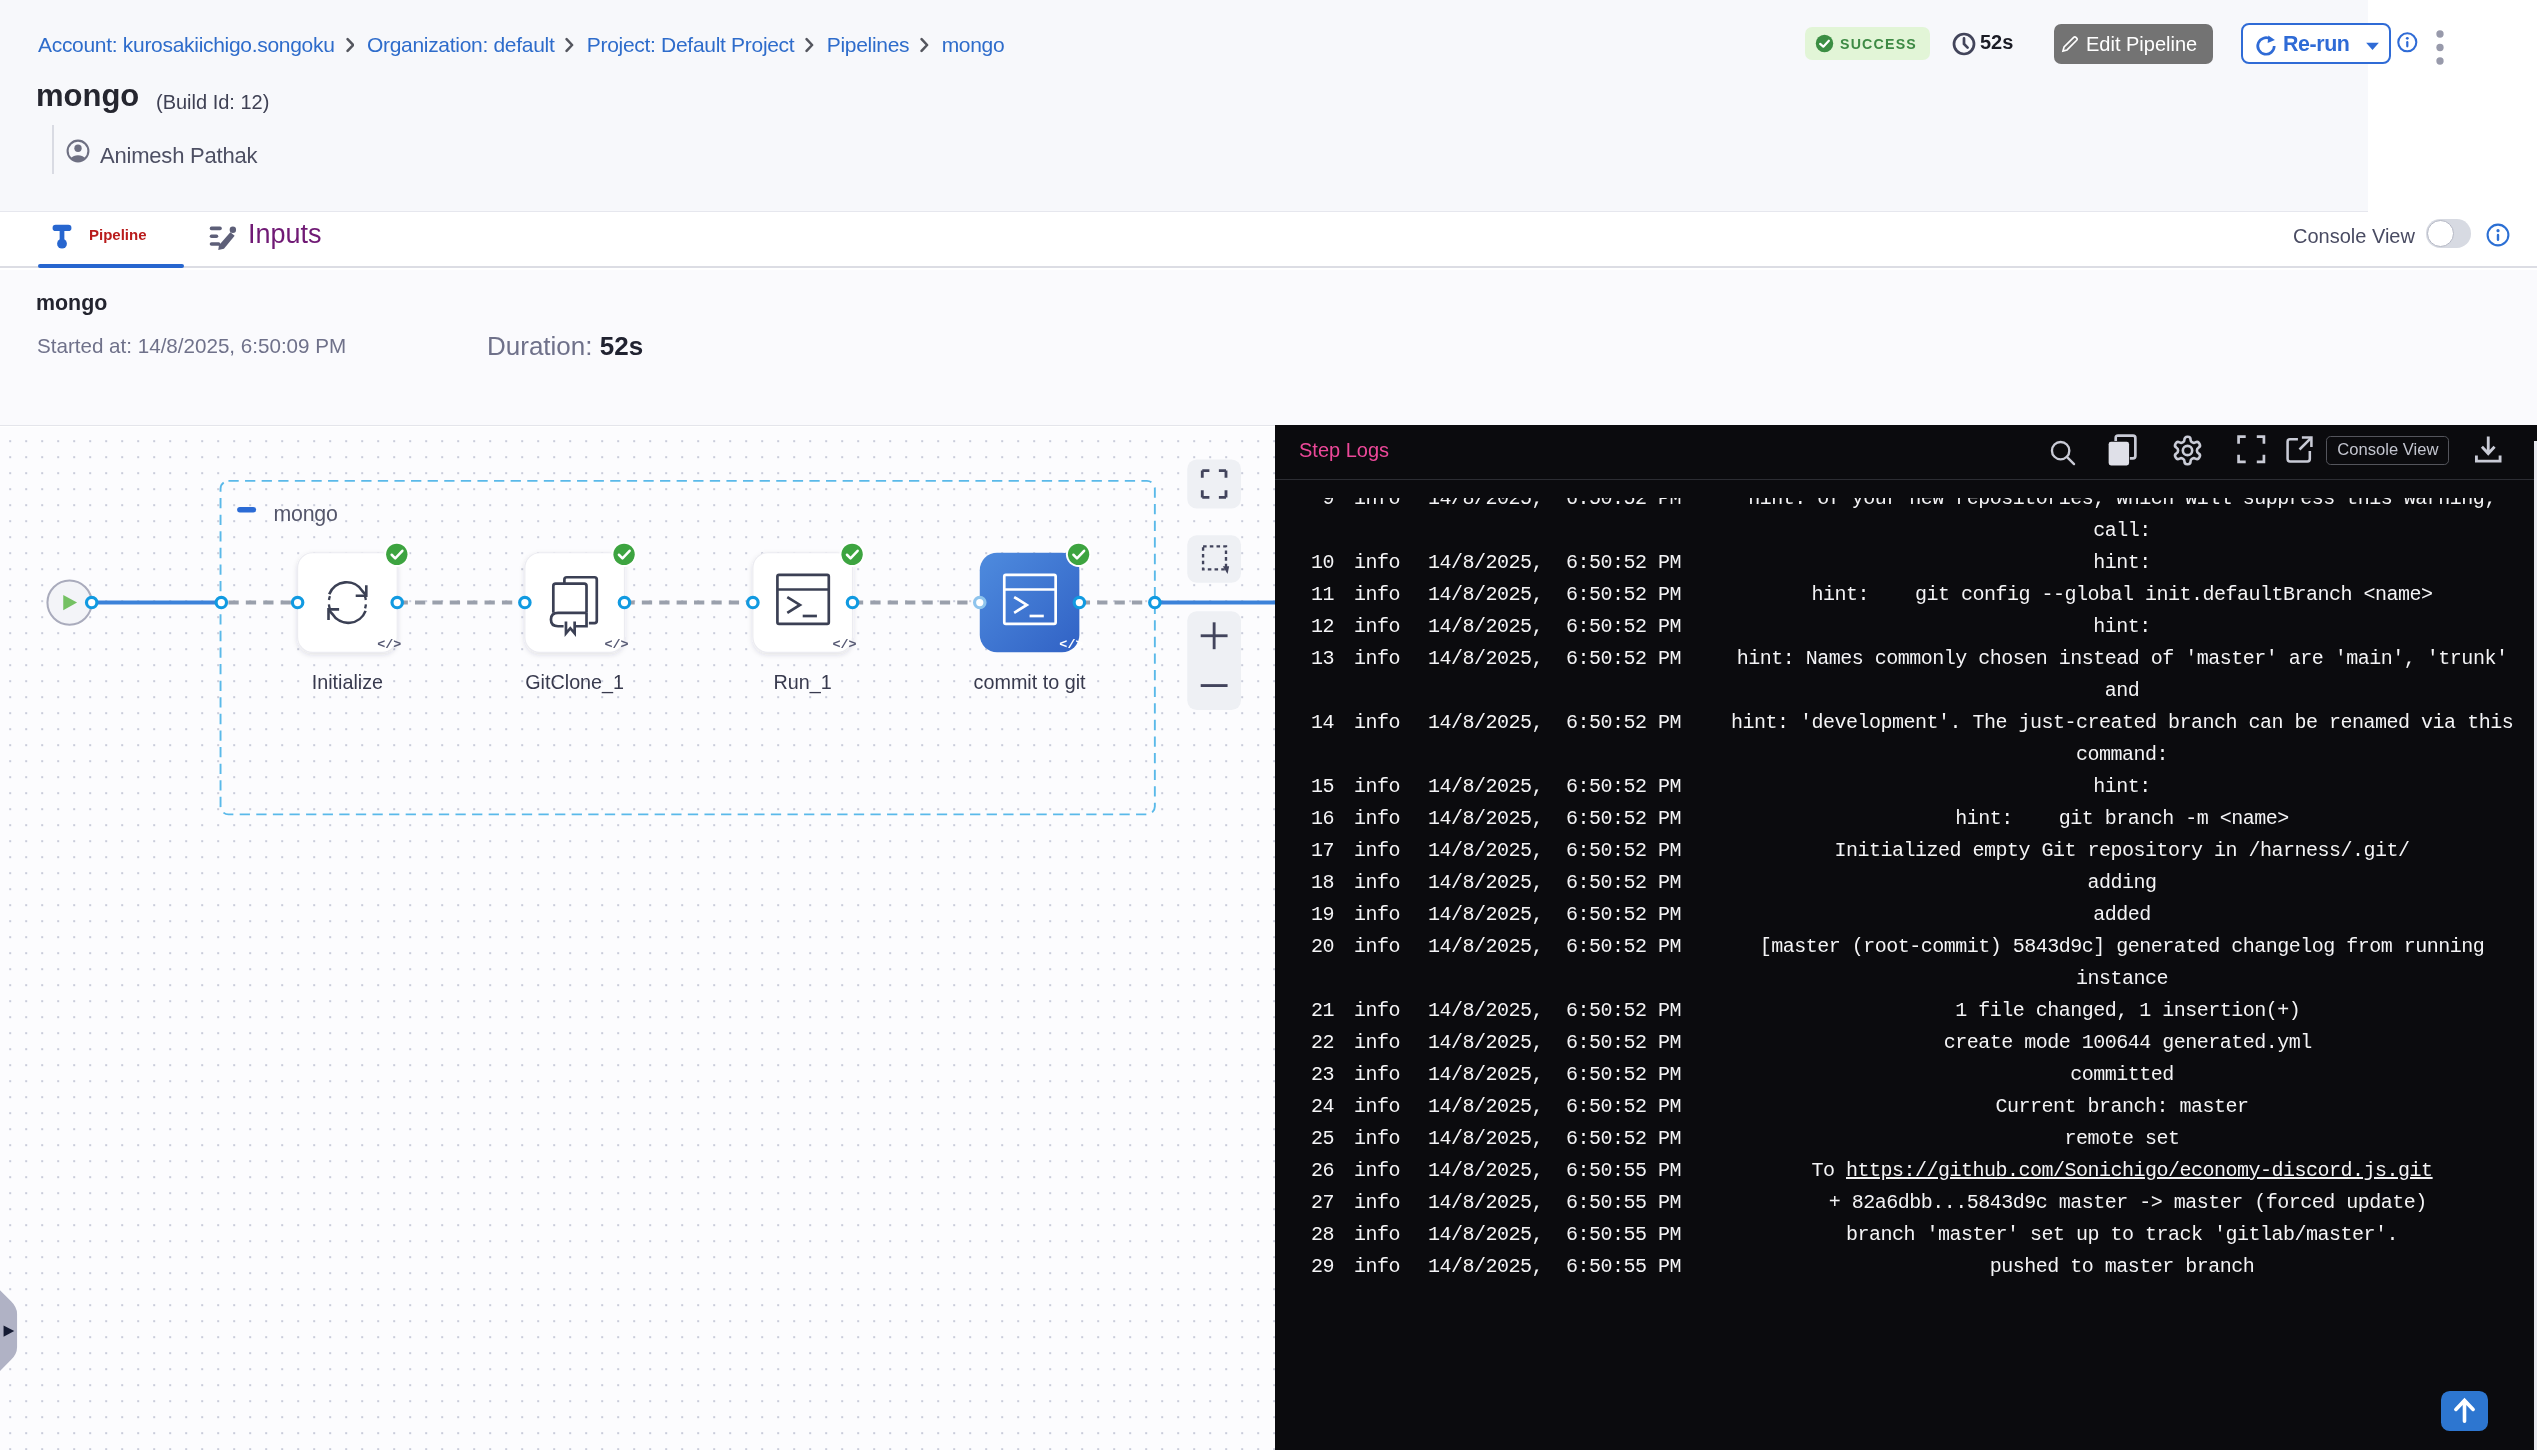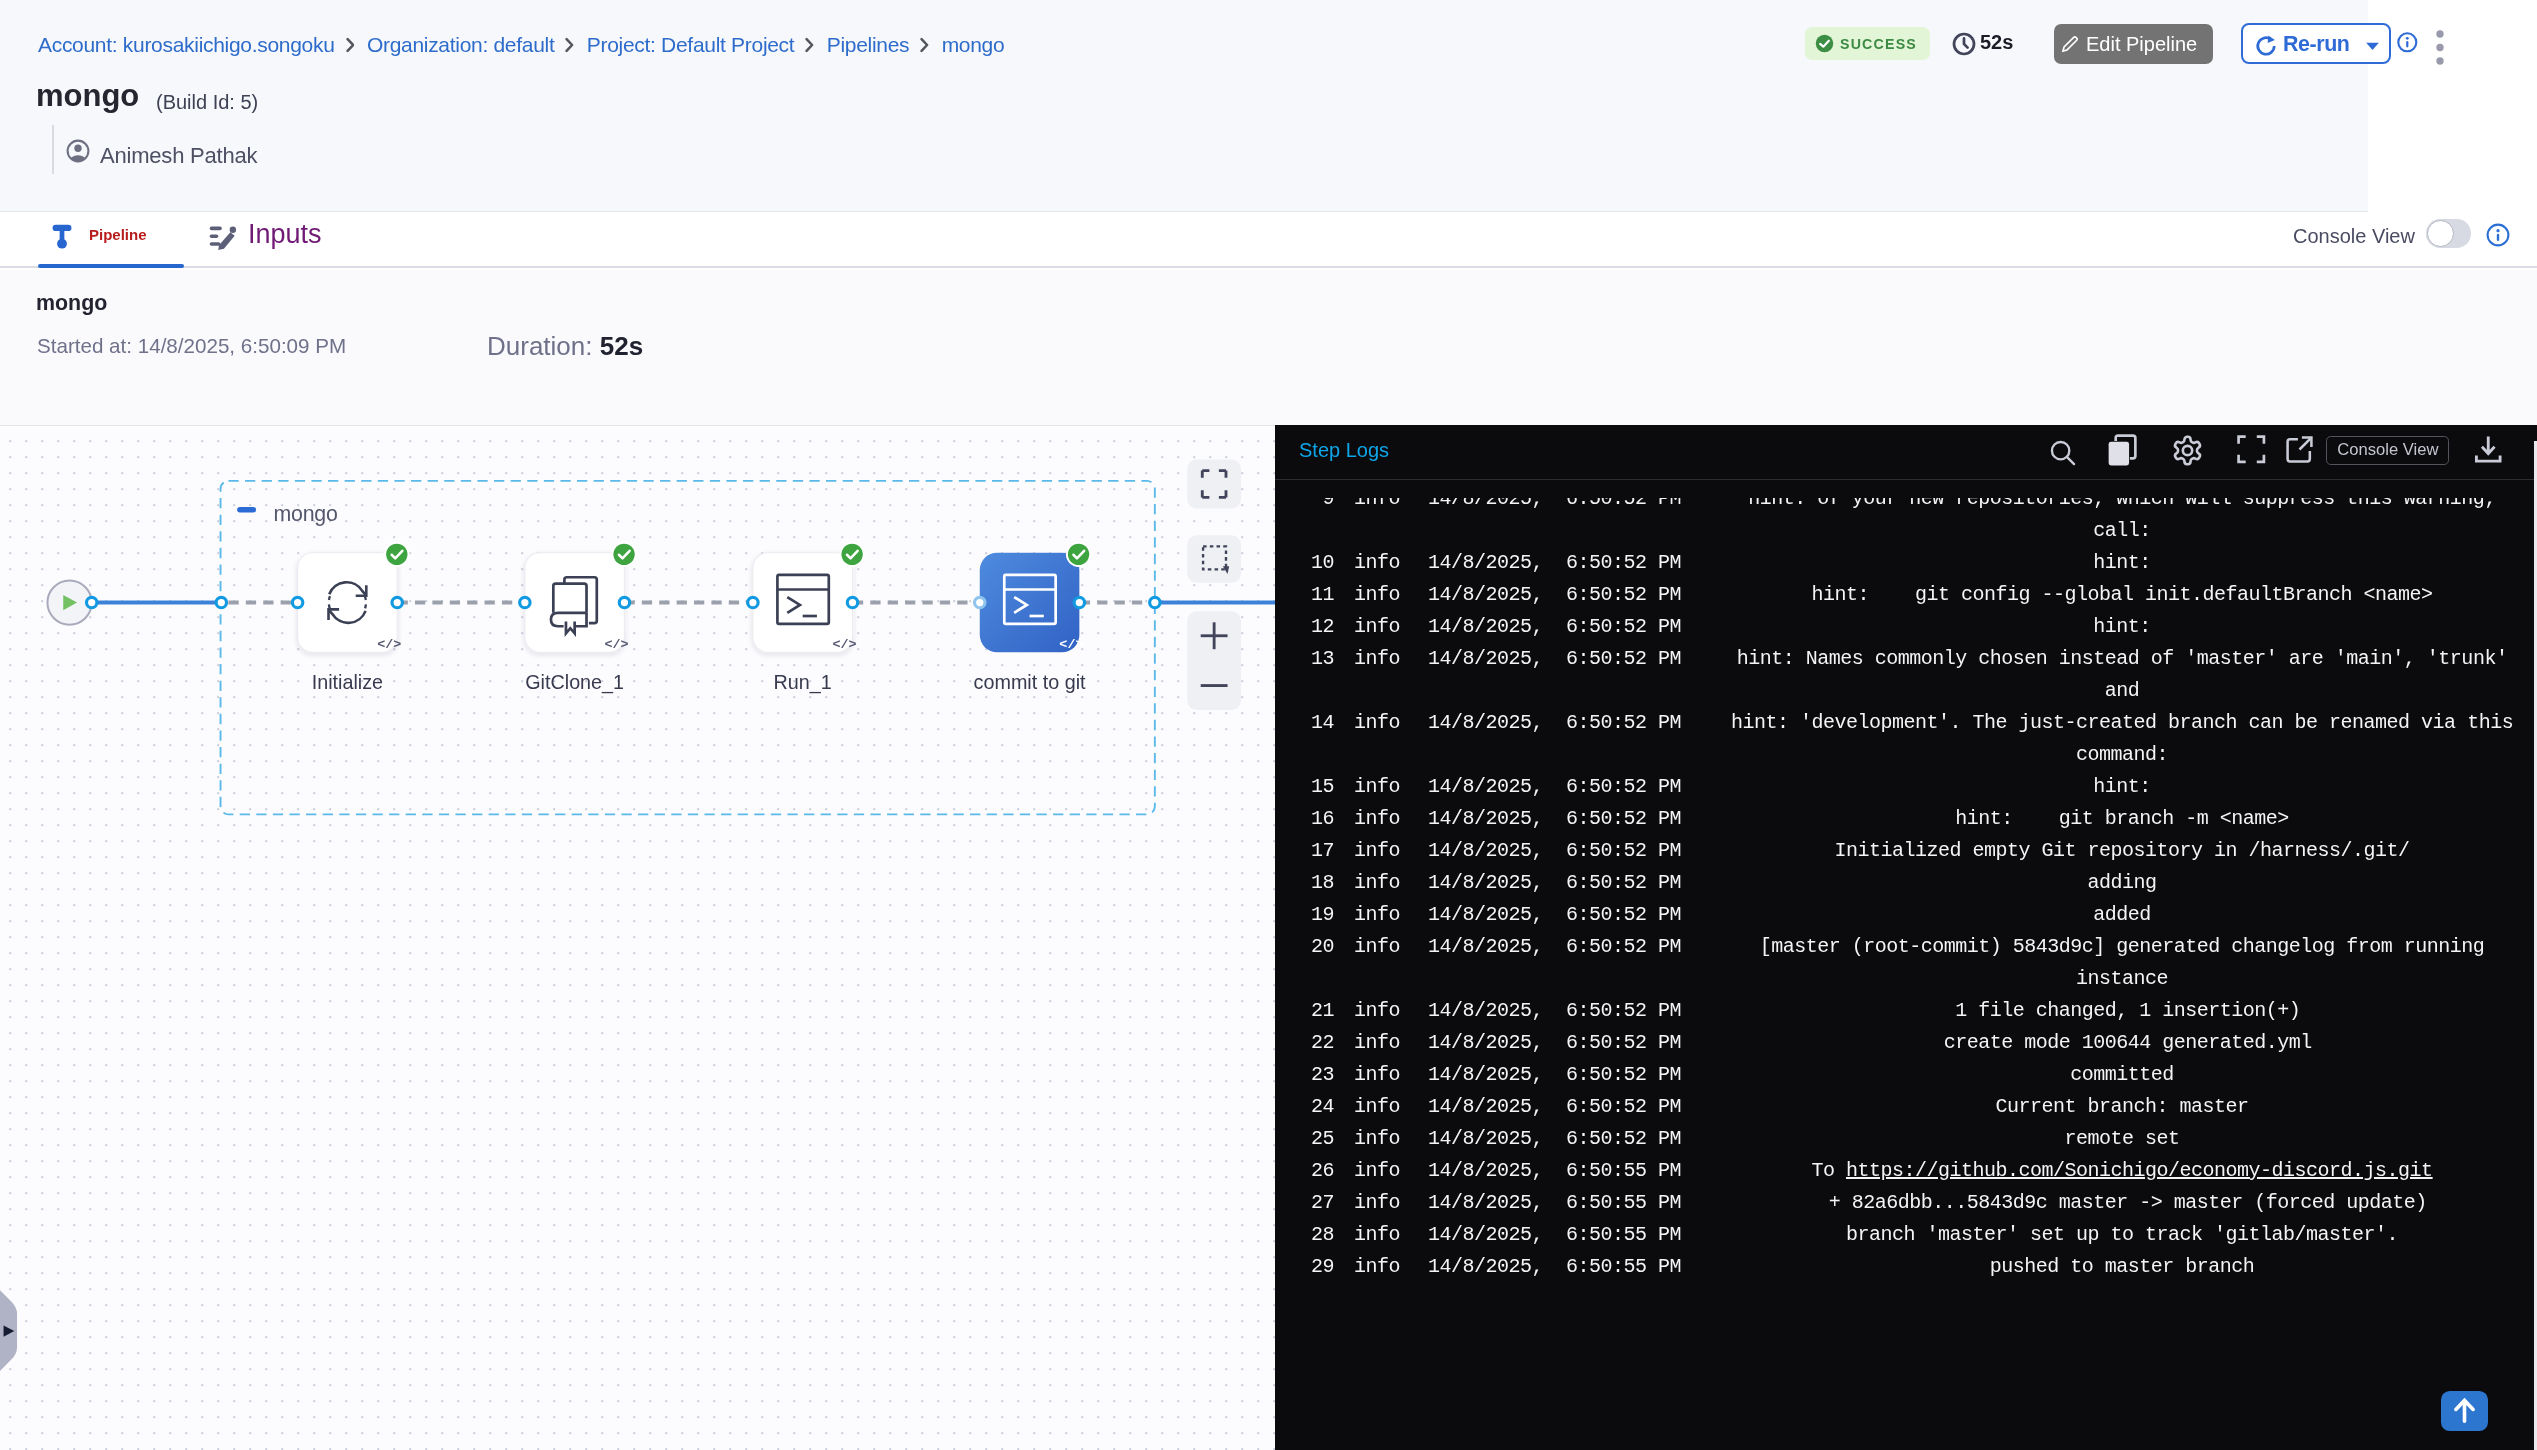--- a/index.html
+++ b/index.html
@@ -43,21 +43,21 @@
 #sdur b { color:#202230; }
 
 
 #canvas { position:absolute; left:0; top:427px; width:1275px; height:1023px; background:#fcfcfe;
   background-image:radial-gradient(circle, #c9ccda 1px, rgba(0,0,0,0) 1.1px);
   background-size:16px 16px; background-position:2.2px 6.2px; }
 
 
 #panel { position:absolute; left:1275px; top:425px; width:1262px; height:1025px; background:#0b0b0e; }
 #phead { position:absolute; left:0; top:0; width:1262px; height:55px; border-bottom:1.6px solid #2c2d33; }
-#ptitle { position:absolute; left:24px; top:15px; font-size:20px; line-height:20px; color:#0ea5e9; }
+#ptitle { position:absolute; left:24px; top:15px; font-size:20px; line-height:20px; color:#ec4899; }
 #cviewbtn { position:absolute; left:1051px; top:11px; width:123px; height:28.5px; border:1.6px solid #54555c; border-radius:4.7px; }
 #cviewbtn span { position:absolute; left:10.3px; top:4.7px; font-size:16.6px; line-height:16.6px; color:#c3c5cf; white-space:nowrap; }
 #logclip { position:absolute; left:0; top:73px; width:1259px; height:952px; overflow:hidden; }
 #logclip pre { position:absolute; top:-15px; font-family:"Liberation Mono", monospace; font-size:20px; letter-spacing:-0.5px; line-height:32px; color:#f4f4f6; }
 #lnums  { left:36px; width:23px; text-align:right; }
 #llevels { left:79px; }
 #ltimes { left:153px; }
 #lmsgs  { left:456px;text-align:center; }
 #scrollstrip { position:absolute; left:1259px; top:16px; width:3.2px; height:1009px; background:#e9eaf0; }
 #topbtn { position:absolute; left:1166px; top:966px; width:47px; height:40px; background:#2d76d0; border-radius:8.7px; }
@@ -79,21 +79,21 @@
       <svg class="sep" width="8.7" height="16" viewBox="0 0 11 20">
         <path d="M2 2.5 L9 10 L2 17.5" fill="none" stroke="#54565e" stroke-width="3.2" stroke-linecap="round" stroke-linejoin="round"></path>
       </svg>
       <span>Pipelines</span>
       <svg class="sep" width="8.7" height="16" viewBox="0 0 11 20">
         <path d="M2 2.5 L9 10 L2 17.5" fill="none" stroke="#54565e" stroke-width="3.2" stroke-linecap="round" stroke-linejoin="round"></path>
       </svg>
       <span>mongo</span>
     </div>
   <div id="title">mongo</div>
-  <div id="buildid">(Build Id: 5)</div>
+  <div id="buildid">(Build Id: 12)</div>
   <div id="userline"></div>
   <svg class="abs" style="left:66px; top:139px;" width="24" height="24" viewBox="0 0 30 30">
     <circle cx="15" cy="15" r="13" fill="none" stroke="#6e7082" stroke-width="2.6"></circle>
     <circle cx="15" cy="11.5" r="4.6" fill="#6e7082"></circle>
     <path d="M5.8 24.2 A12.5 12.5 0 0 1 24.2 24.2 A13 13 0 0 1 5.8 24.2 Z" fill="#6e7082"></path>
   </svg>
   <div id="username">Animesh Pathak</div>
 
   <div id="badge">
     <svg class="abs" style="left:9.5px; top:7.1px;" width="19" height="19" viewBox="0 0 24 24">

